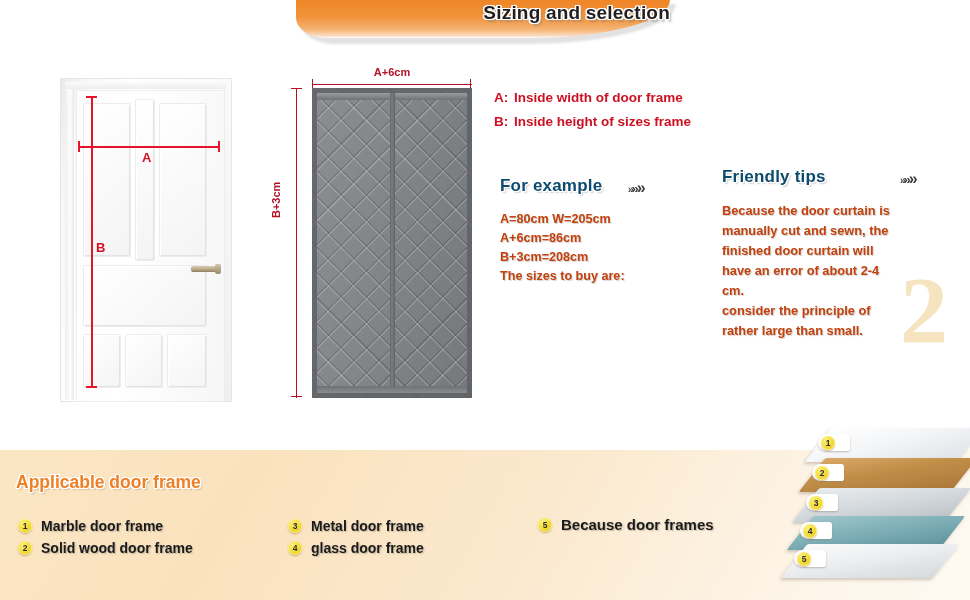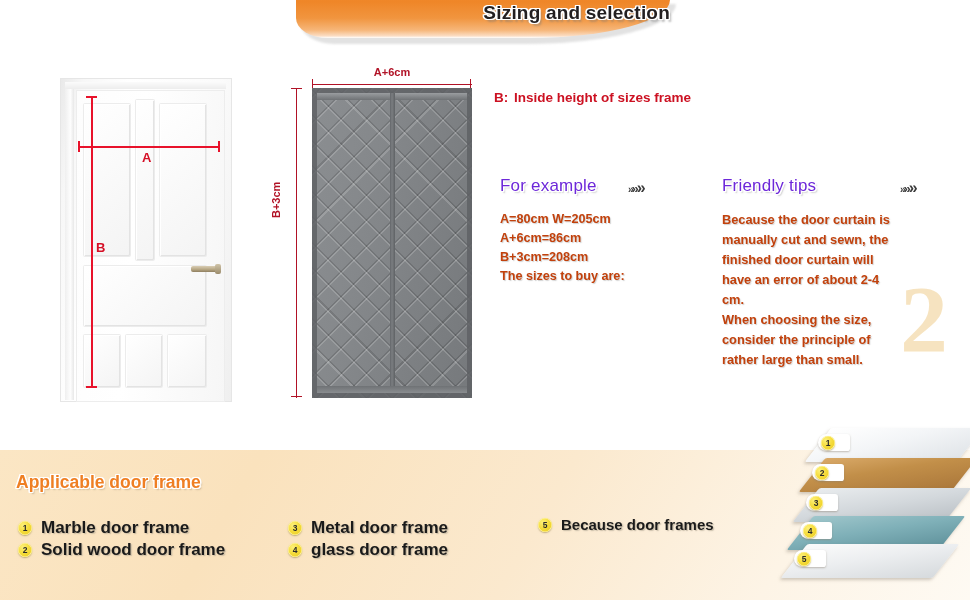--- a/index.html
+++ b/index.html
@@ -214,30 +214,30 @@
     font-weight: bold;
     margin-bottom: 9px;
     white-space: nowrap;
   }
   .ab-key { display: inline-block; width: 20px; }
 
   .section {
     position: absolute;
   }
   .sec-example { left: 500px; top: 176px; width: 200px; }
-  .sec-tips    { left: 722px; top: 176px; width: 220px; }
+  .sec-tips    { left: 722px; top: 167px; width: 220px; }
 
   .sec-head {
     position: relative;
     height: 26px;
   }
   .sec-head-text {
     font-size: 17px;
-    font-weight: normal;
-    color: #6d28d9;
+    font-weight: bold;
+    color: #0c4a6e;
     letter-spacing: 0.2px;
     text-shadow:
       -1.2px -1.2px 0 #fff, 1.2px -1.2px 0 #fff,
       -1.2px 1.2px 0 #fff, 1.2px 1.2px 0 #fff,
       -1.2px 0 0 #fff, 1.2px 0 0 #fff,
       0 -1.2px 0 #fff, 0 1.2px 0 #fff,
       2px 2px 1.5px rgba(150,150,150,0.5);
     white-space: nowrap;
   }
   .chevrons {
@@ -319,21 +319,21 @@
     color: #2a2a2a;
     font-size: 8.5px;
     font-weight: bold;
     display: flex;
     align-items: center;
     justify-content: center;
     flex: 0 0 auto;
   }
   .frame-label {
     margin-left: 9px;
-    font-size: 17px;
+    font-size: 14px;
     font-weight: bold;
     color: #1a1a1a;
     text-shadow: 1.2px 1.2px 1.2px rgba(180,170,150,0.75);
   }
   .fi-1 { left: 18px; top: 518px; }
   .fi-2 { left: 18px; top: 540px; }
   .fi-3 { left: 288px; top: 518px; }
   .fi-4 { left: 288px; top: 540px; }
   .fi-5 { left: 538px; top: 516px; }
   .fi-5 .frame-label { font-size: 15px; }
@@ -434,20 +434,23 @@
 
   <div class="curtain-body">
     <div class="curtain-top-bar"></div>
     <div class="curtain-seam"></div>
     <div class="curtain-bot-bar"></div>
   </div>
 </div>
 
 <div class="ab-list">
   <div class="ab-row">
+    <span class="ab-key">A:</span><span>Inside width of door frame</span>
+  </div>
+  <div class="ab-row">
     <span class="ab-key">B:</span><span>Inside height of sizes frame</span>
   </div>
 </div>
 
 <div class="section sec-example">
   <div class="sec-head">
     <span class="sec-head-text">For example</span>
     <span class="chevrons chev-ex">
       <span style="font-size:10px;">»</span><span style="font-size:13px;">»</span><span style="font-size:16px;">»</span>
     </span>
@@ -467,21 +470,20 @@
       <span style="font-size:10px;">»</span><span style="font-size:13px;">»</span><span style="font-size:16px;">»</span>
     </span>
   </div>
   <div class="watermark">2</div>
   <div class="body-text tips-text">
     <div class="ln">Because the door curtain is</div>
     <div class="ln">manually cut and sewn, the</div>
     <div class="ln">finished door curtain will</div>
     <div class="ln">have an error of about 2-4</div>
     <div class="ln">cm.</div>
-    <div class="ln">When choosing the size,</div>
     <div class="ln">consider the principle of</div>
     <div class="ln">rather large than small.</div>
   </div>
 </div>
 
 <div class="bottom-panel"></div>
 <div class="bottom-head" style="position:absolute; left:16px; top:472px;">Applicable door frame</div>
 
 <div class="frame-item fi-1">
   <span class="badge">1</span>

